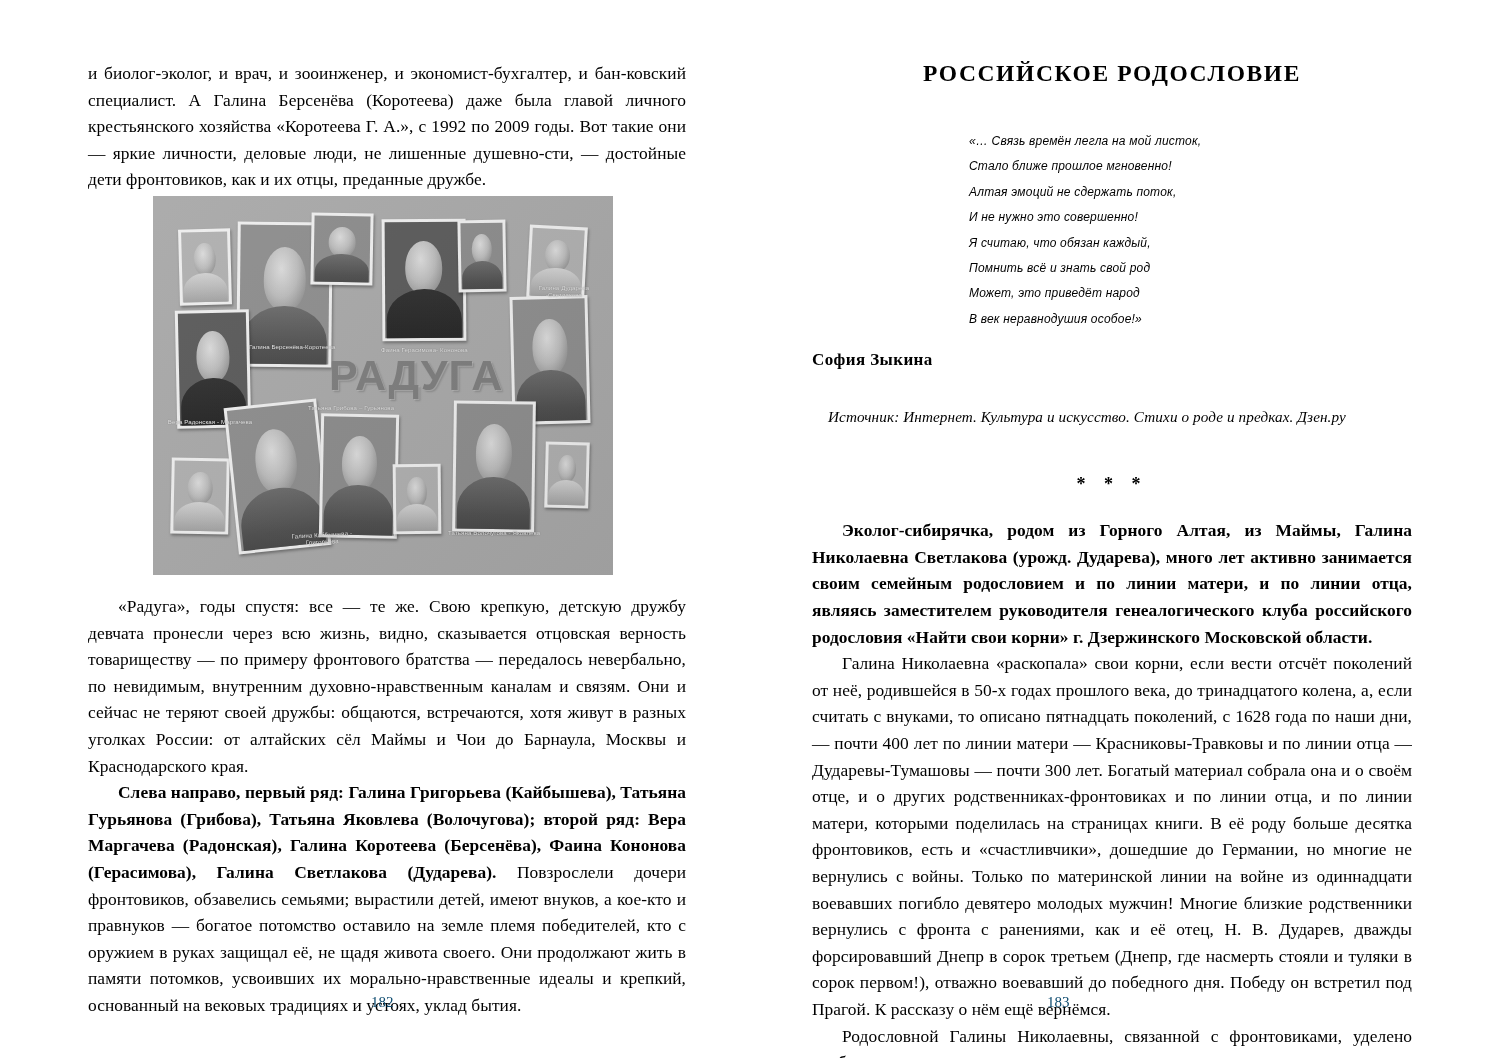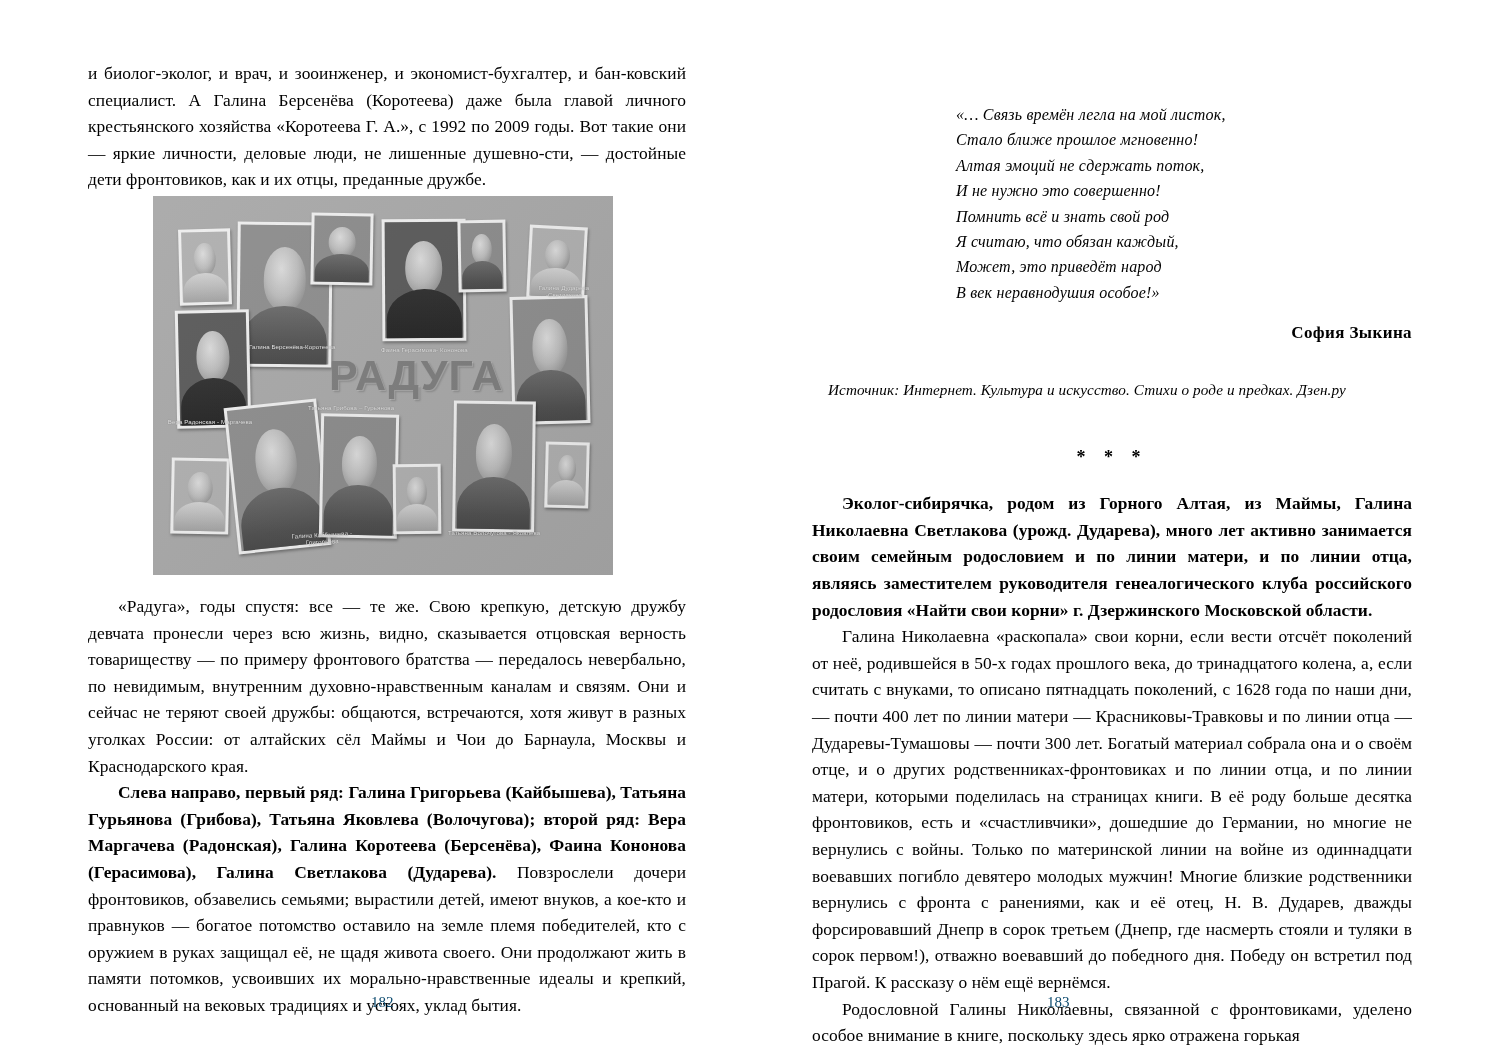--- a/index.html
+++ b/index.html
@@ -58,33 +58,32 @@
     margin: 0;
     text-align: center;
     font-size: 23.5px;
     font-weight: bold;
     letter-spacing: 1.6px;
     font-family: "Liberation Serif", "DejaVu Serif", serif;
   }
 
   
   .poem {
-    margin: 0;
+    margin: 13px;
     padding-left: 144px;
     font-style: italic;
-    font-size: 16px;
+    font-size: 12px;
     line-height: 25.4px;
-    font-family: Liberation Serif, serif;
+    font-family: Liberation Sans, sans-serif;
     letter-spacing: 0.2px;
   }
   .poem .line { display: block; white-space: pre; }
 
   .poem-author {
     margin: 0;
-    text-align: right;
     font-weight: bold;
     font-size: 17px;
     letter-spacing: 0.4px;
   }
 
   .source-line {
     margin: 16px;
     font-style: italic;
     font-size: 15.2px;
     letter-spacing: 0.1px;
@@ -283,28 +282,29 @@
     <div class="cap two" style="left:126px; top:335px; transform:rotate(-3deg);">Галина Кайбышева -
 Григорьева</div>
     <div class="cap" style="left:295px; top:333px;">Татьяна Волочугова - Яковлева</div>
   </div>
 
   <div class="folio folio-left">182</div>
 </div>
 
 <div class="page-body-right">
 
+  <h1 class="page-title">РОССИЙСКОЕ РОДОСЛОВИЕ</h1>
 
   <div class="poem" style="margin-top:42px;">
     <span class="line">«… Связь времён легла на мой листок,</span>
     <span class="line">Стало ближе прошлое мгновенно!</span>
     <span class="line">Алтая эмоций не сдержать поток,</span>
     <span class="line">И не нужно это совершенно!</span>
+    <span class="line">Я считаю, что обязан каждый,</span>
     <span class="line">Помнить всё и знать свой род</span>
-    <span class="line">Я считаю, что обязан каждый,</span>
     <span class="line">Может, это приведёт народ</span>
     <span class="line">В век неравнодушия особое!»</span>
   </div>
 
   <p class="poem-author" style="margin-top:18px;">София Зыкина</p>
 
   <p class="source-line" style="margin-top:38px;">Источник: Интернет. Культура и искусство. Стихи о роде и предках. Дзен.ру</p>
 
   <p class="stars" style="margin-top:48px;">* * *</p>
 

